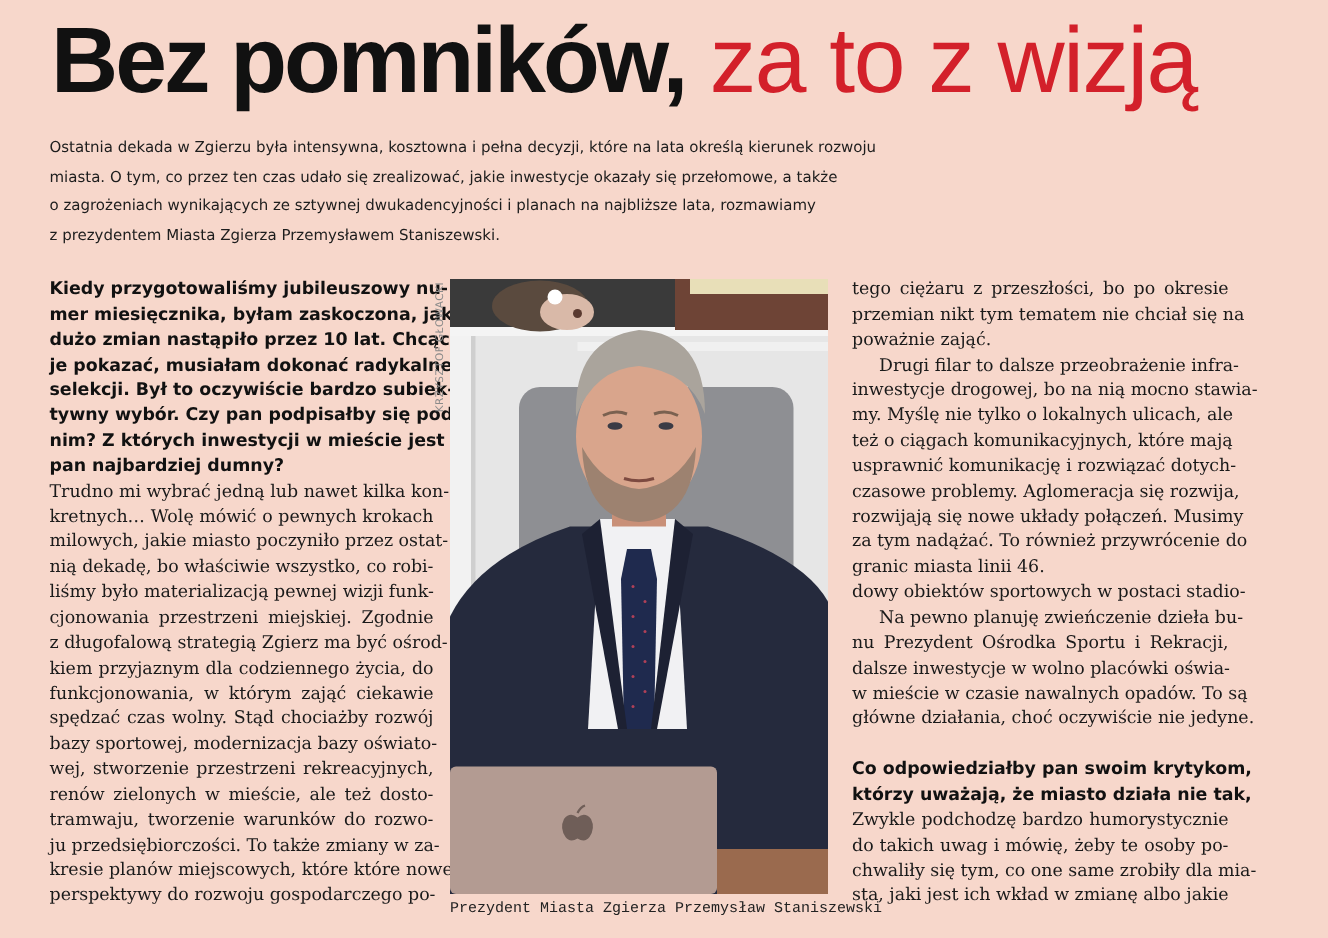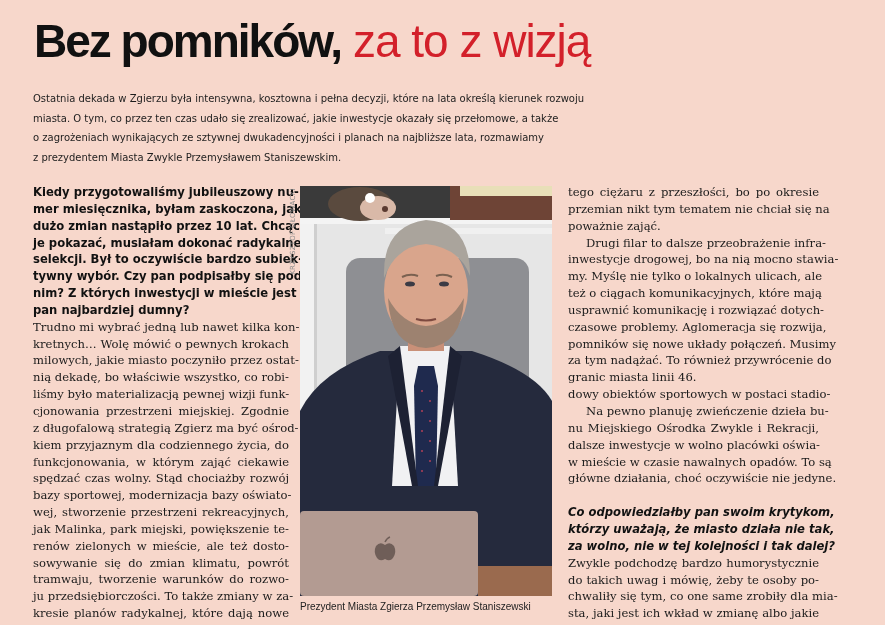--- a/index.html
+++ b/index.html
@@ -7,21 +7,21 @@
     width: 885px; height: 625px; overflow: hidden;
     background: #f7d7cb;
     position: relative;
     font-family: "DejaVu Serif", serif;
     color: #1a1a1a;
   }
   .headline {
     position: absolute; left: 34px; top: 6px;
     white-space: nowrap;
     font-family: "Liberation Sans", sans-serif;
-    font-size: 46px; line-height: 70px; letter-spacing: -2px;
+    font-size: 62px; line-height: 70px; letter-spacing: -2px;
   }
   .headline .bold { font-weight: bold; color: #111; }
   .headline .light { font-weight: normal; color: #d3202a; letter-spacing: -1px; }
   .lead {
     position: absolute; left: 33px; top: 89px; width: 780px;
     font-family: "DejaVu Sans", sans-serif;
     font-size: 10px; line-height: 19.5px; color: #1d1d1d;
   }
   .lead span { display: block; white-space: nowrap; }
   .col {
@@ -29,51 +29,51 @@
     font-size: 11.6px; line-height: 16.85px;
     text-align: justify;
   }
   .col-left { left: 33px; width: 256px; }
   .col-right { left: 568px; width: 251px; }
   .question {
     font-family: "DejaVu Sans", sans-serif; font-weight: bold;
     font-size: 11.6px; line-height: 16.85px; color: #111;
     margin: 0;
   }
-  .gap { margin-top: 17px !important; font-style: italic; }
+  .gap { margin-top: 17px !important; }
   .line { display: block; white-space: nowrap; text-align: justify; text-align-last: justify; }
   .line.last { text-align-last: left; }
   .photo-wrap {
     position: absolute; left: 300px; top: 186px; width: 252px; height: 410px;
     overflow: hidden; background: #ececec;
   }
   .photo-credit {
     position: absolute; left: 289px; top: 188px;
     writing-mode: vertical-rl; transform: rotate(180deg);
     font-family: "DejaVu Sans", sans-serif; font-size: 7px; color: #8a8a8a;
     letter-spacing: 0.3px;
   }
   .caption {
     position: absolute; left: 300px; top: 601px;
-    font-family: Liberation Sans, sans-serif; font-size: 10px; color: #222;
+    font-family: Liberation Mono, monospace; font-size: 10px; color: #222;
     white-space: nowrap;
   }
 </style>
 </head>
 <body>
 
 <div class="headline">
   <span class="bold">Bez pomników,</span><span class="light"> za to z wizją</span>
 </div>
 
 <div class="lead">
   <span>Ostatnia dekada w Zgierzu była intensywna, kosztowna i pełna decyzji, które na lata określą kierunek rozwoju</span>
   <span>miasta. O tym, co przez ten czas udało się zrealizować, jakie inwestycje okazały się przełomowe, a także</span>
   <span>o zagrożeniach wynikających ze sztywnej dwukadencyjności i planach na najbliższe lata, rozmawiamy</span>
-  <span>z prezydentem Miasta Zwykle Przemysławem Staniszewskim.</span>
+  <span>z prezydentem Miasta Zgierza Przemysławem Staniszewski.</span>
 </div>
 
 <div class="col col-left">
   <div class="question">
     <span class="line">Kiedy przygotowaliśmy jubileuszowy nu-</span>
     <span class="line">mer miesięcznika, byłam zaskoczona, jak</span>
     <span class="line">dużo zmian nastąpiło przez 10 lat. Chcąc</span>
     <span class="line">je pokazać, musiałam dokonać radykalnej</span>
     <span class="line">selekcji. Był to oczywiście bardzo subiek-</span>
     <span class="line">tywny wybór. Czy pan podpisałby się pod</span>
@@ -86,26 +86,24 @@
     <span class="line">milowych, jakie miasto poczyniło przez ostat-</span>
     <span class="line">nią dekadę, bo właściwie wszystko, co robi-</span>
     <span class="line">liśmy było materializacją pewnej wizji funk-</span>
     <span class="line">cjonowania przestrzeni miejskiej. Zgodnie</span>
     <span class="line">z długofalową strategią Zgierz ma być ośrod-</span>
     <span class="line">kiem przyjaznym dla codziennego życia, do</span>
     <span class="line">funkcjonowania, w którym zająć ciekawie</span>
     <span class="line">spędzać czas wolny. Stąd chociażby rozwój</span>
     <span class="line">bazy sportowej, modernizacja bazy oświato-</span>
     <span class="line">wej, stworzenie przestrzeni rekreacyjnych,</span>
-    <span class="line">jak Malinka, park miejski, powiększenie te-</span>
     <span class="line">renów zielonych w mieście, ale też dosto-</span>
-    <span class="line">sowywanie się do zmian klimatu, powrót</span>
     <span class="line">tramwaju, tworzenie warunków do rozwo-</span>
     <span class="line">ju przedsiębiorczości. To także zmiany w za-</span>
-    <span class="line">kresie planów radykalnej, które dają nowe</span>
+    <span class="line">kresie planów miejscowych, które które nowe</span>
     <span class="line">perspektywy do rozwoju gospodarczego po-</span>
 
   </div>
 </div>
 
 <div class="photo-credit">KRZYSZTOF GŁOWACKI</div>
 <div class="photo-wrap">
   <svg width="252" height="410" viewBox="0 0 252 410">
 
     <rect x="0" y="0" width="252" height="410" fill="#e6e6e6"></rect>
@@ -174,36 +172,35 @@
     <span class="line">przemian nikt tym tematem nie chciał się na</span>
     <span class="line last">poważnie zająć.</span>
   </div>
   <div>
     <span class="line" style="padding-left:18px">Drugi filar to dalsze przeobrażenie infra-</span>
     <span class="line">inwestycje drogowej, bo na nią mocno stawia-</span>
     <span class="line">my. Myślę nie tylko o lokalnych ulicach, ale</span>
     <span class="line">też o ciągach komunikacyjnych, które mają</span>
     <span class="line">usprawnić komunikację i rozwiązać dotych-</span>
     <span class="line">czasowe problemy. Aglomeracja się rozwija,</span>
-    <span class="line">pomników się nowe układy połączeń. Musimy</span>
+    <span class="line">rozwijają się nowe układy połączeń. Musimy</span>
     <span class="line">za tym nadążać. To również przywrócenie do</span>
     <span class="line last">granic miasta linii 46.</span>
   </div>
   <div>
     <span class="line">dowy obiektów sportowych w postaci stadio-</span>
     <span class="line" style="padding-left:18px">Na pewno planuję zwieńczenie dzieła bu-</span>
-    <span class="line">nu Miejskiego Ośrodka Zwykle i Rekracji,</span>
+    <span class="line">nu Prezydent Ośrodka Sportu i Rekracji,</span>
     <span class="line">dalsze inwestycje w wolno placówki oświa-</span>
     <span class="line">w mieście w czasie nawalnych opadów. To są</span>
     <span class="line">główne działania, choć oczywiście nie jedyne.</span>
   </div>
   <div class="question gap" style="margin-top:17px">
     <span class="line">Co odpowiedziałby pan swoim krytykom,</span>
     <span class="line">którzy uważają, że miasto działa nie tak,</span>
-    <span class="line last">za wolno, nie w tej kolejności i tak dalej?</span>
   </div>
   <div>
     <span class="line">Zwykle podchodzę bardzo humorystycznie</span>
     <span class="line">do takich uwag i mówię, żeby te osoby po-</span>
     <span class="line">chwaliły się tym, co one same zrobiły dla mia-</span>
     <span class="line">sta, jaki jest ich wkład w zmianę albo jakie</span>
 
   </div>
 </div>
 

